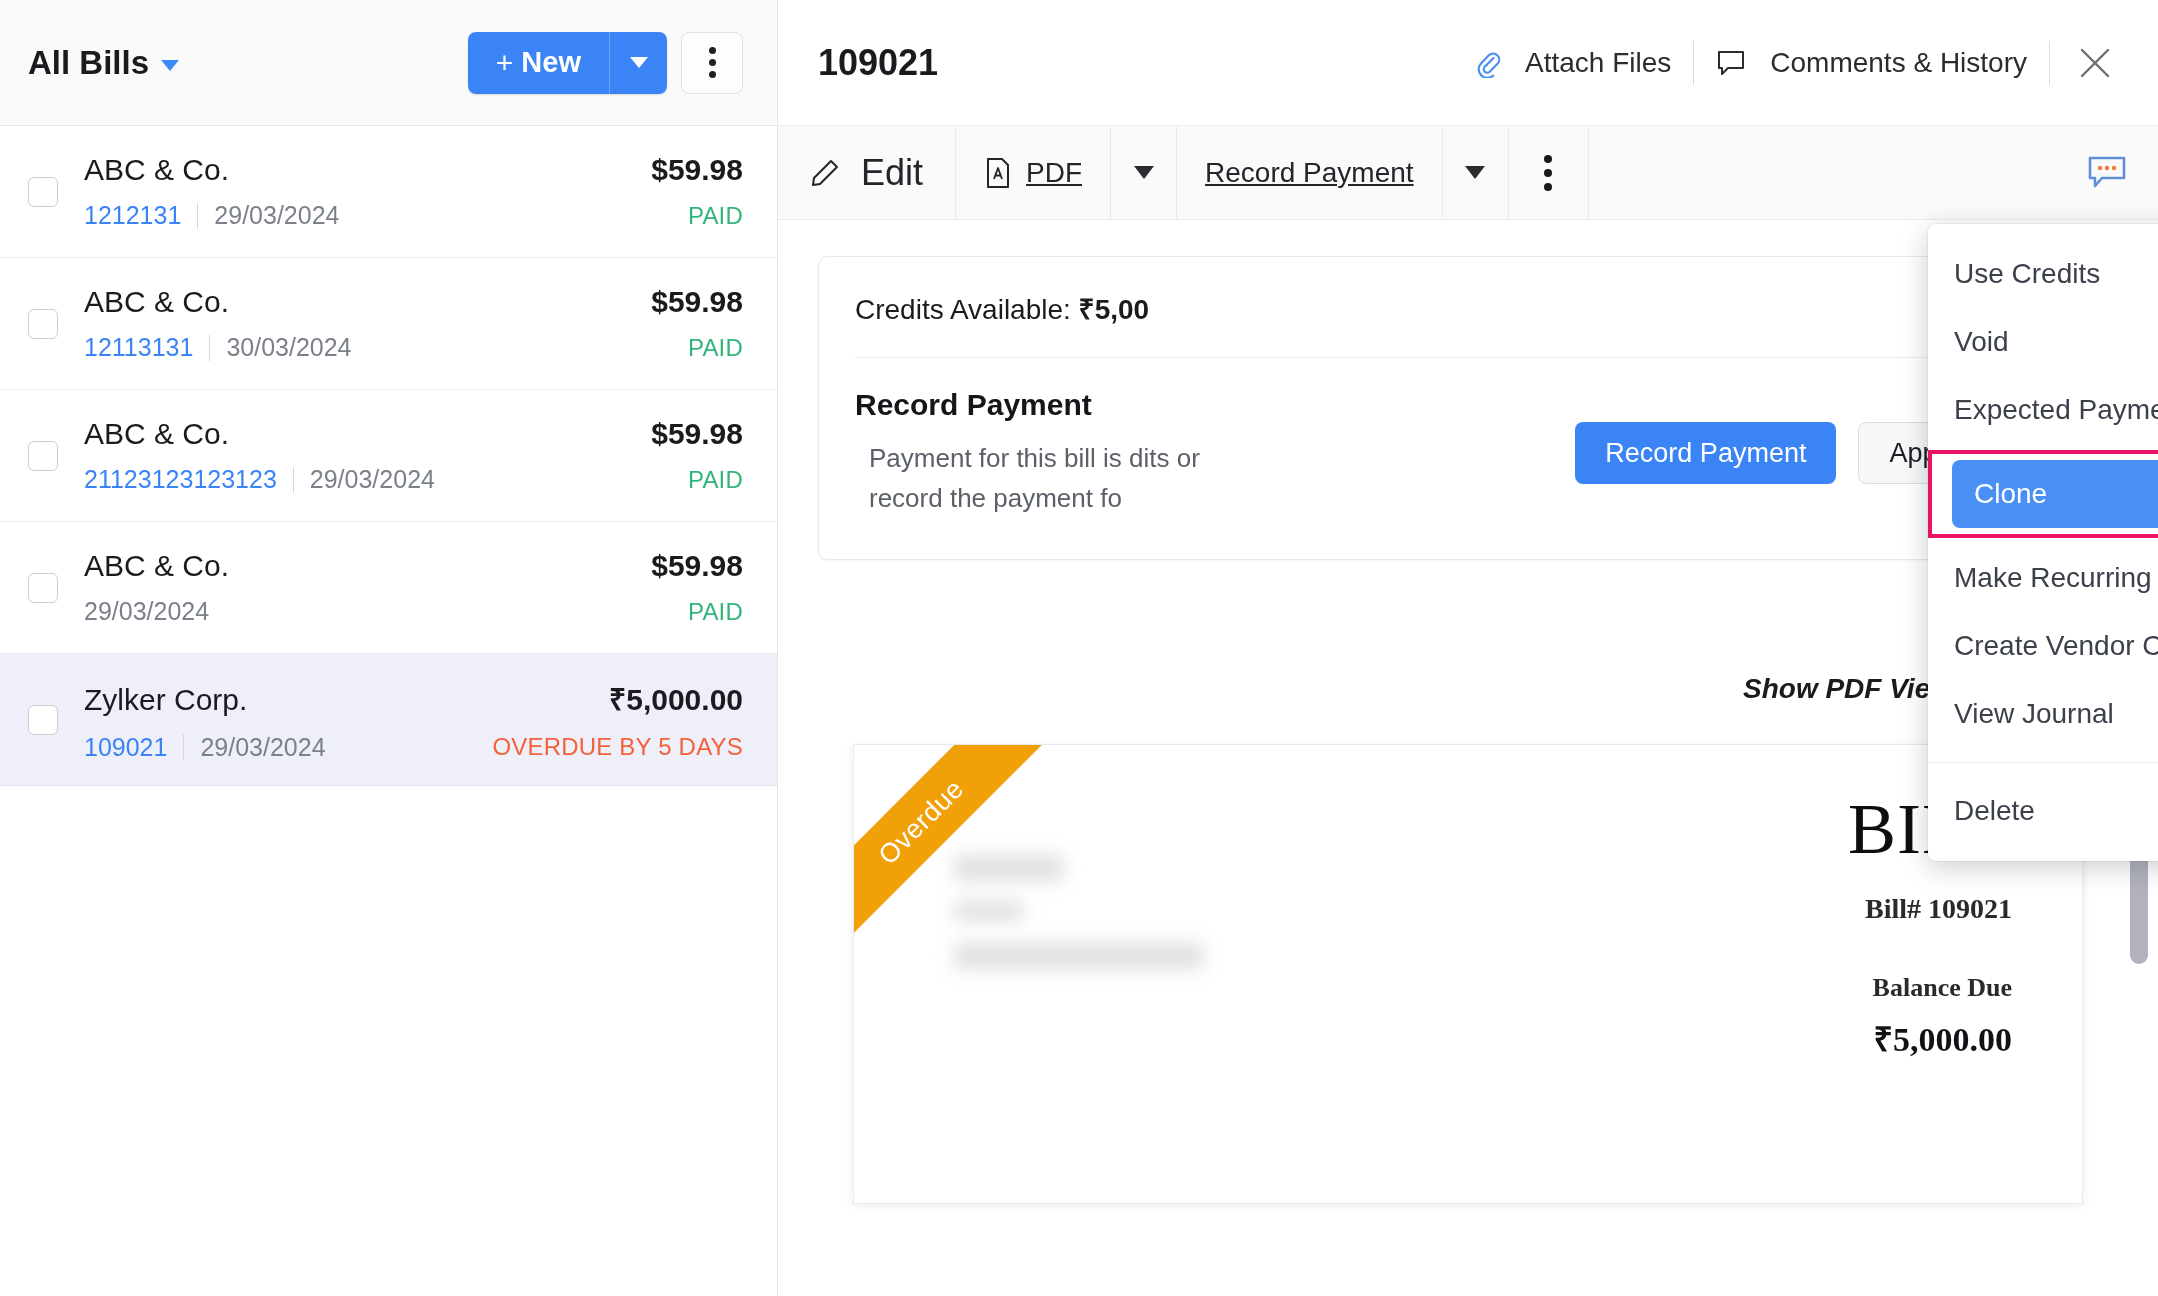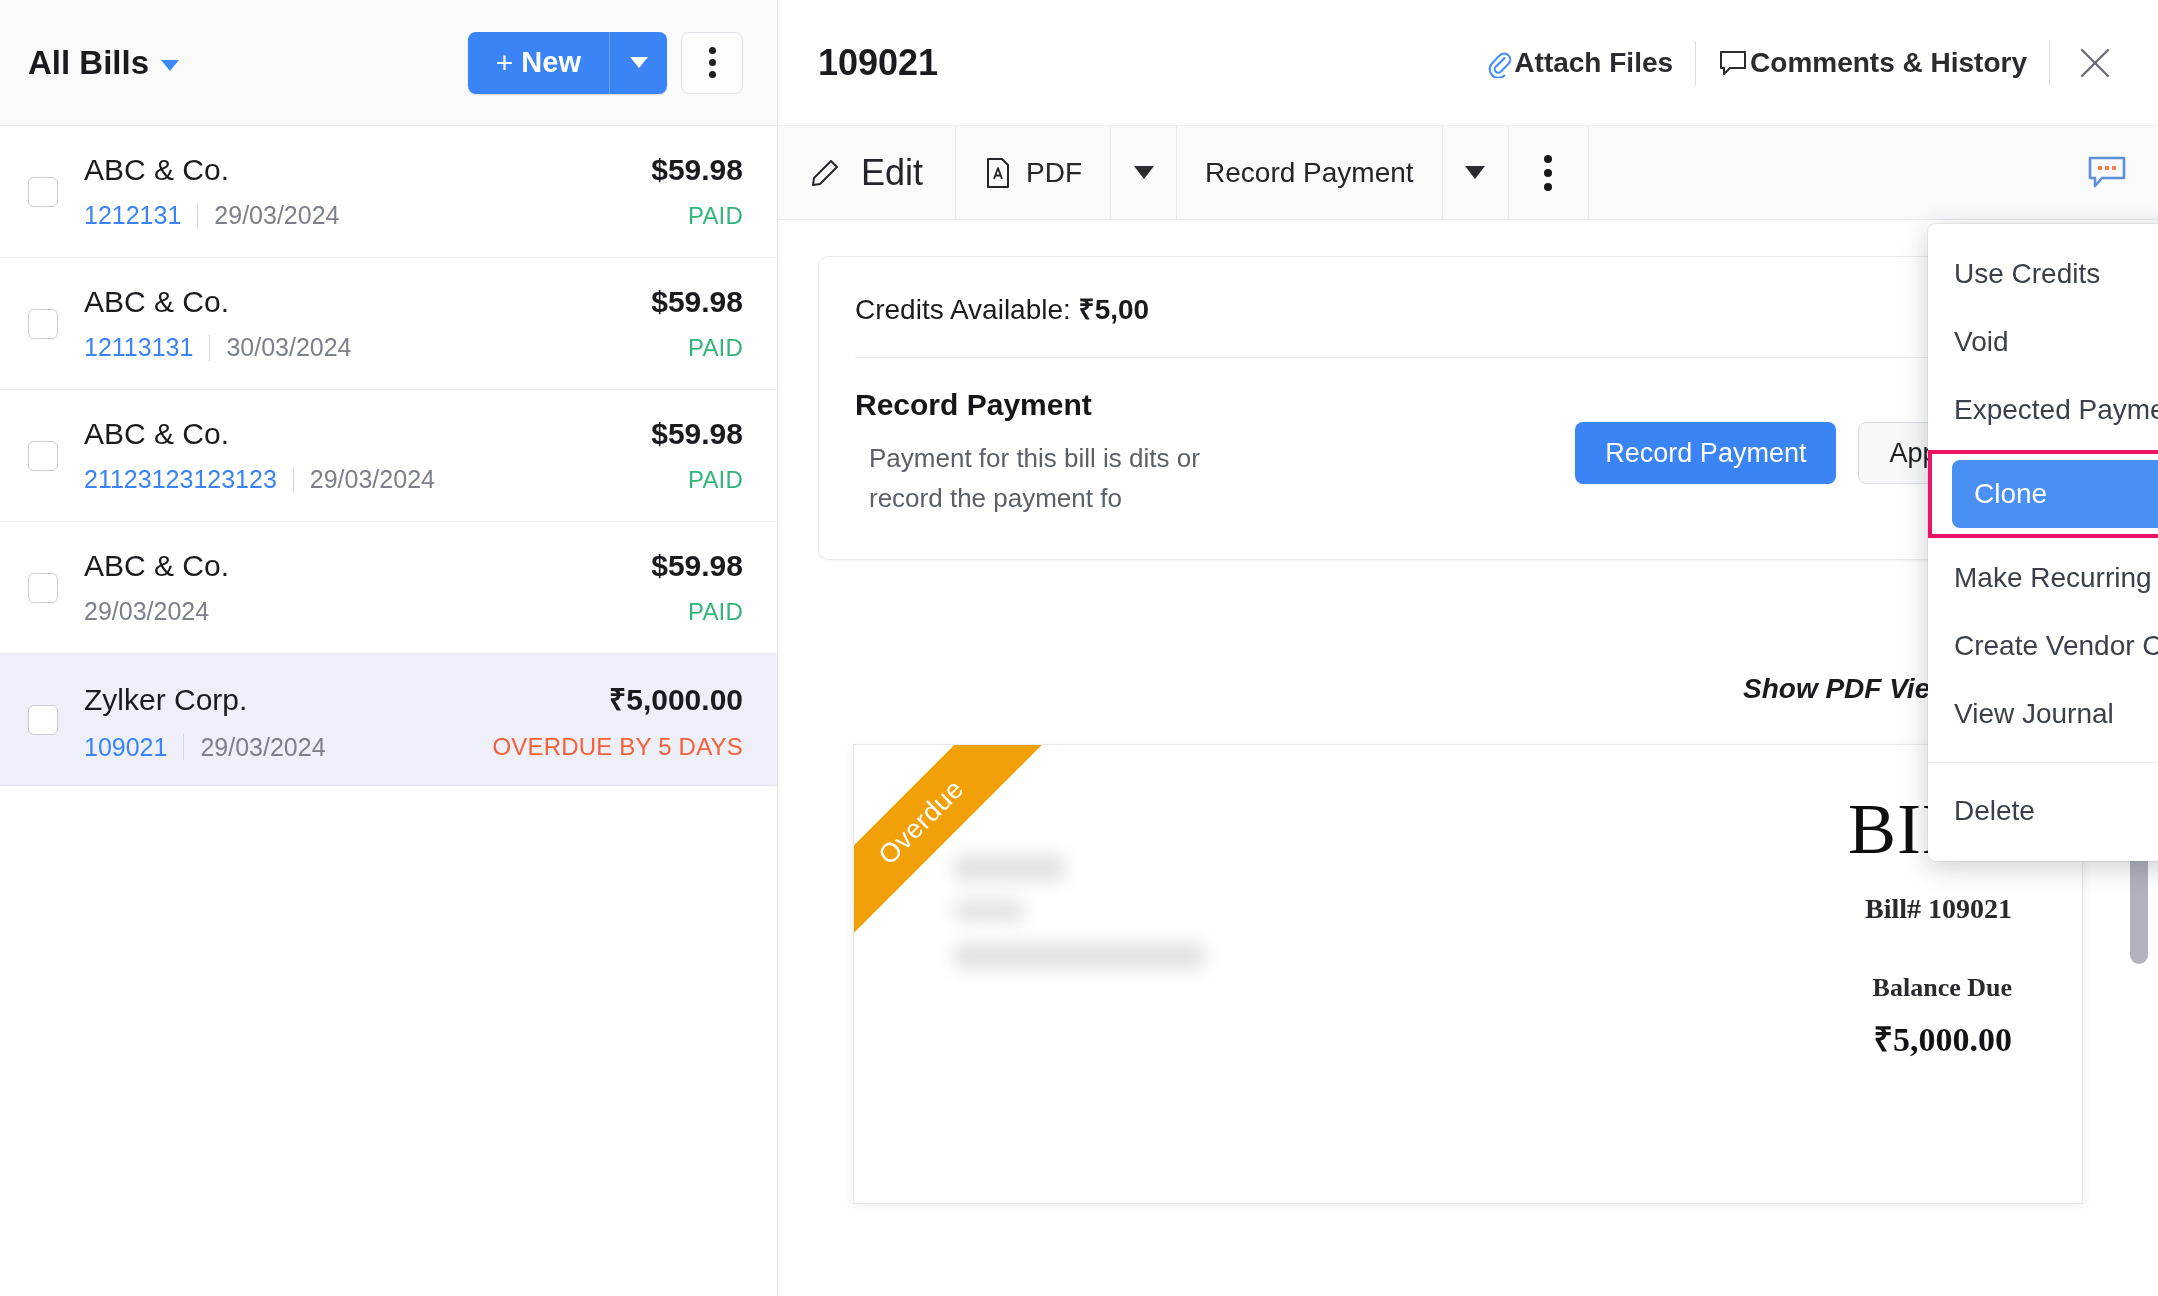--- a/index.html
+++ b/index.html
@@ -101,38 +101,38 @@
   .right-pane { flex: 1; height: 100%; display: flex; flex-direction: column; position: relative; background: #fff; }
   .detail-header {
     height: 126px; min-height: 126px;
     display: flex; align-items: center;
     padding: 0 30px 0 40px;
     background: #fff; border-bottom: 1px solid #eceef1;
   }
   .detail-title { font-size: 36px; font-weight: 600; color: #1b1b1f; }
   .detail-actions { margin-left: auto; display: flex; align-items: center; }
   .hdr-action {
-    display: flex; align-items: center; gap: 2px;
-    font-size: 28px; color: #2b2b30; cursor: pointer; padding: 0 22px; font-weight: bold;
+    display: flex; align-items: center; gap: 24px;
+    font-size: 28px; color: #2b2b30; cursor: pointer; padding: 0 22px;
   }
   .hdr-sep { width: 1px; height: 44px; background: #d9dce1; }
   .close-x { padding: 0 14px 0 26px; cursor: pointer; line-height: 0; }
 
   .toolbar {
     height: 94px; min-height: 94px;
     background: #fafafb; border-bottom: 1px solid #e8eaee;
     display: flex; align-items: stretch; position: relative;
   }
   .tb-item {
     display: flex; align-items: center; gap: 21px;
     padding: 0 32px; font-size: 36px; color: #24242a;
     border-right: 1px solid #e8eaee; cursor: pointer;
   }
   .tb-split { padding: 0; border-right: 1px solid #e8eaee; display: flex; align-items: stretch; }
-  .tb-split .lbl { display: flex; align-items: center; gap: 14px; padding: 0 28px; font-size: 28px; color: #24242a; cursor: pointer; }
+  .tb-split .lbl { display: flex; align-items: center; gap: 14px; padding: 0 28px; font-size: 28px; color: #24242a; cursor: pointer; text-decoration: underline; }
   .tb-split .arw { display: flex; align-items: center; justify-content: center; width: 66px; border-left: 1px solid #e8eaee; cursor: pointer; }
   .tri-down-dark { width: 0; height: 0; border-left: 10px solid transparent; border-right: 10px solid transparent; border-top: 13px solid #2b2b30; }
   .tb-kebab { width: 80px; display: flex; flex-direction: column; align-items: center; justify-content: center; gap: 6px; border-right: 1px solid #e8eaee; cursor: pointer; }
   .tb-kebab i { width: 8px; height: 8px; border-radius: 50%; background: #18181b; display: block; }
   .tb-right { margin-left: auto; display: flex; align-items: center; padding-right: 30px; }
 
   
   .detail-body { flex: 1; position: relative; overflow: hidden; padding: 0 40px; }
 
   .credits-card {

